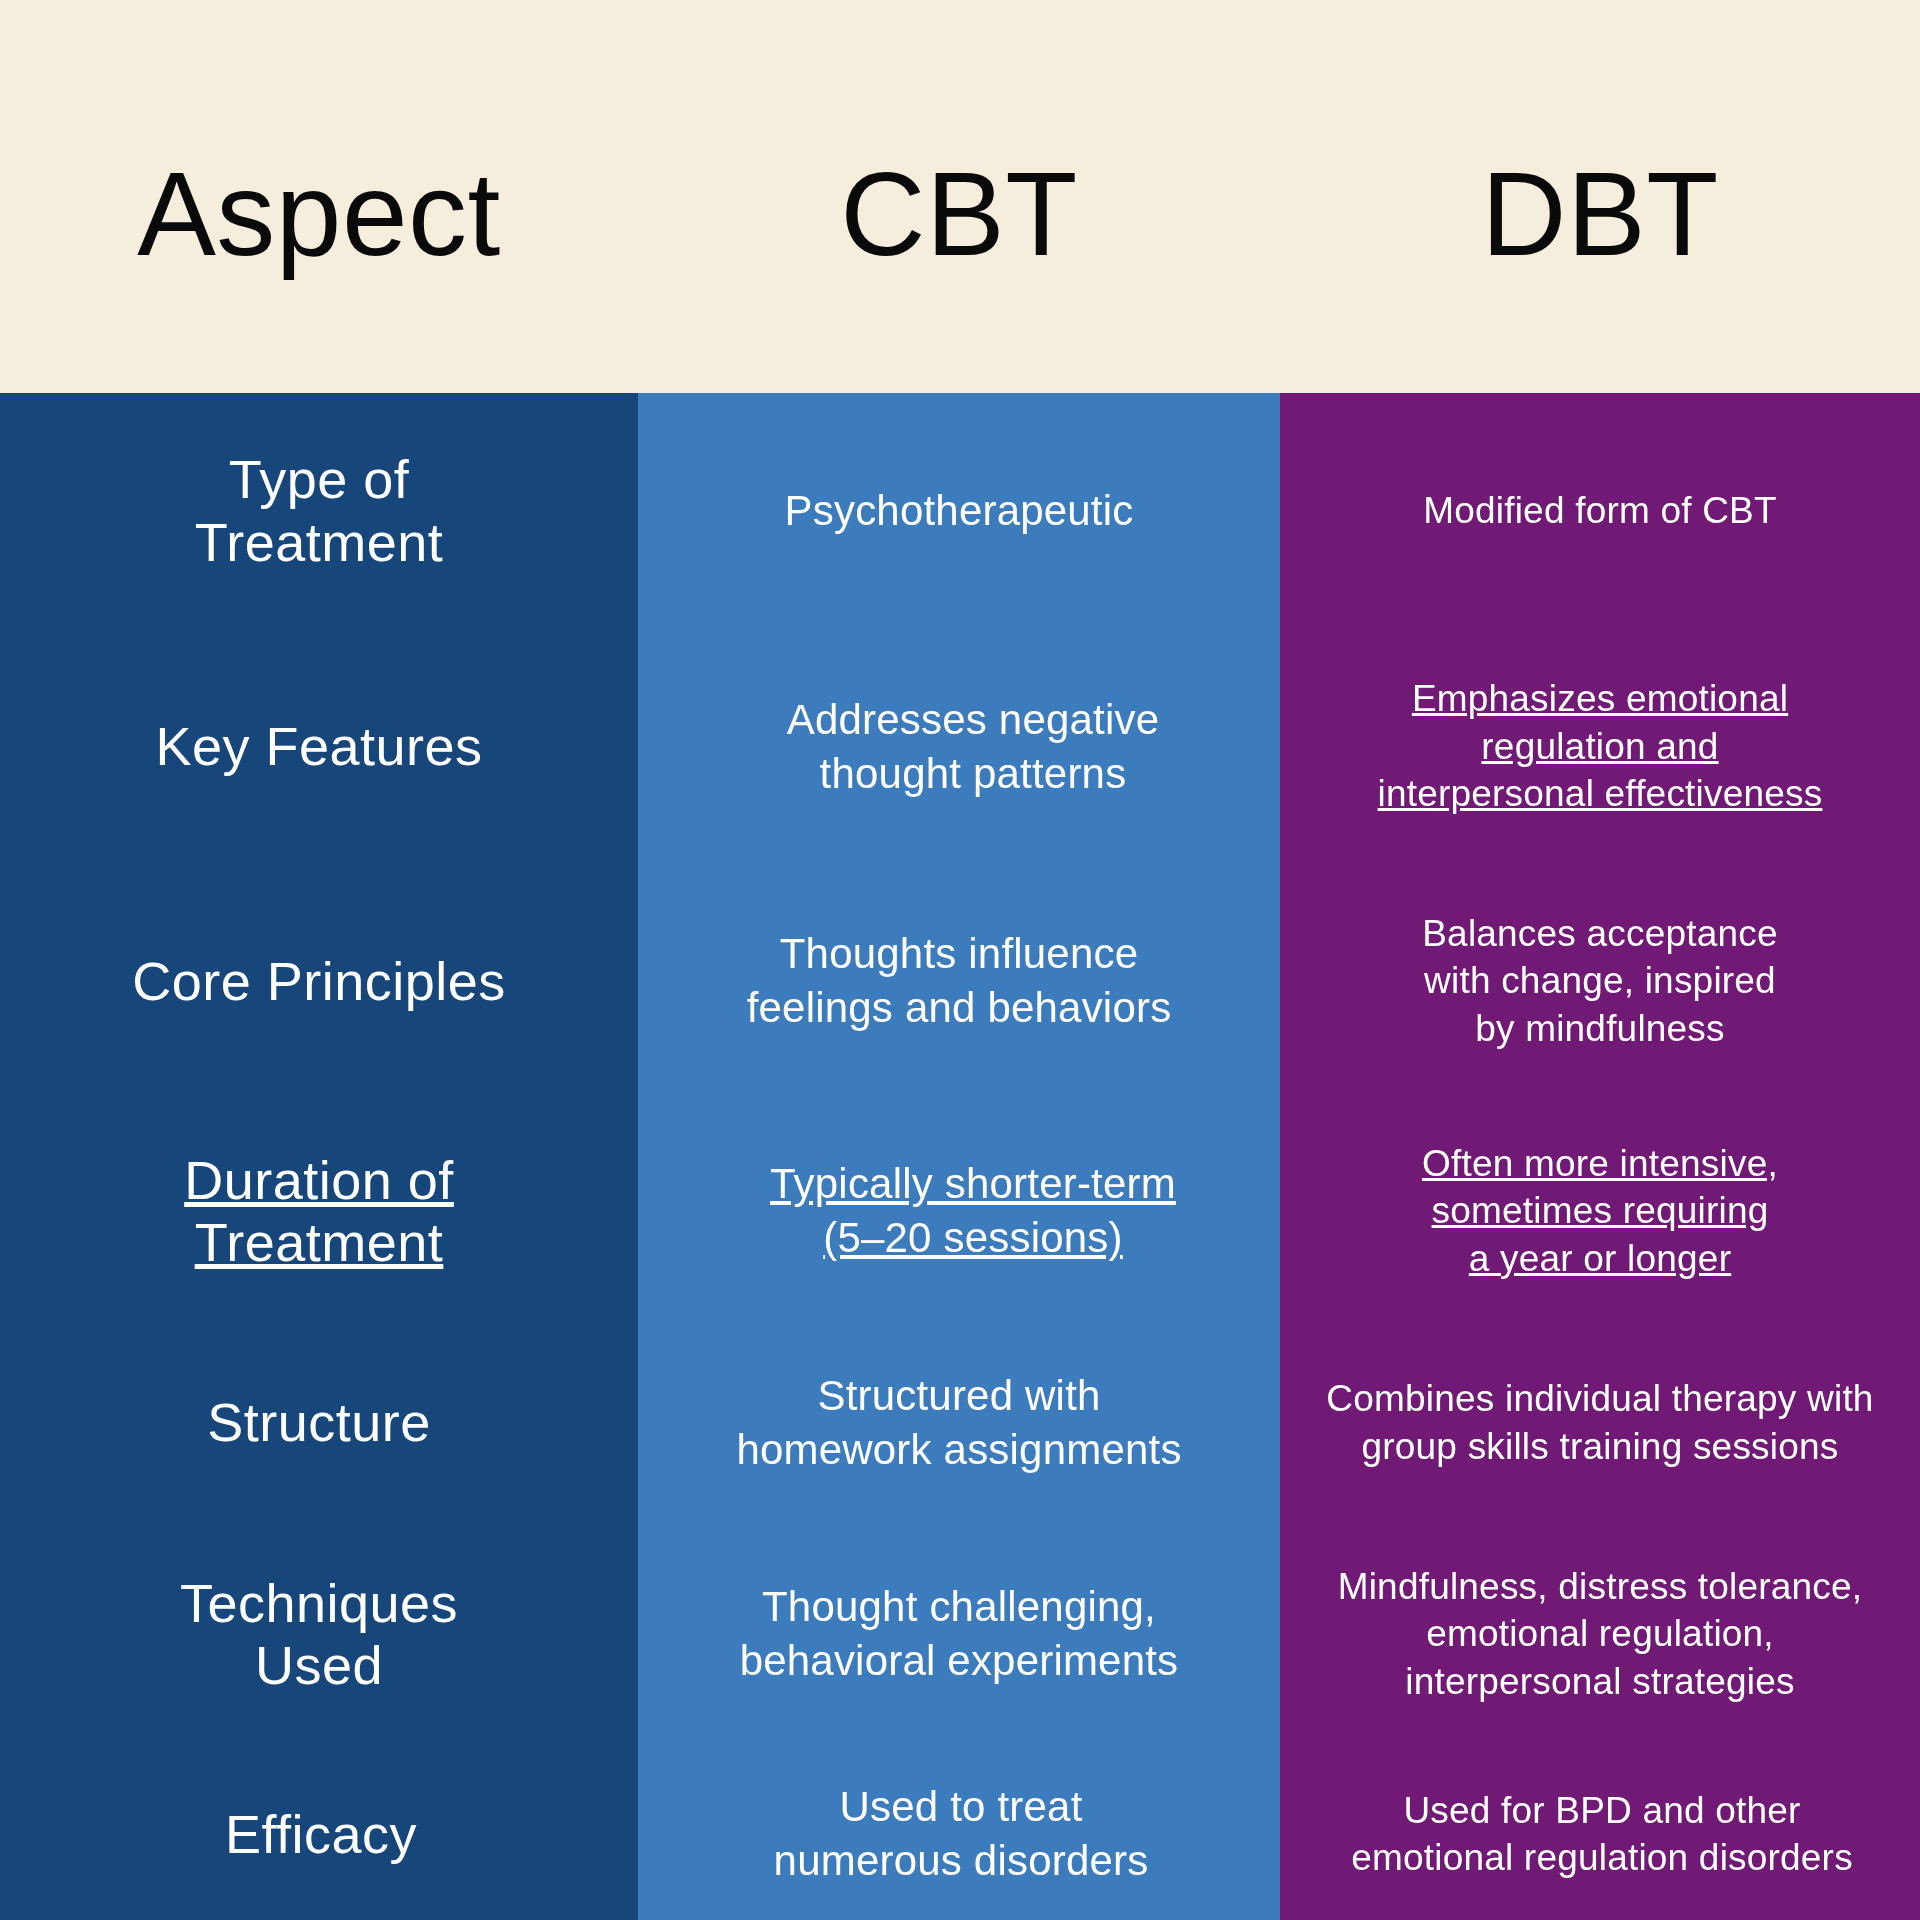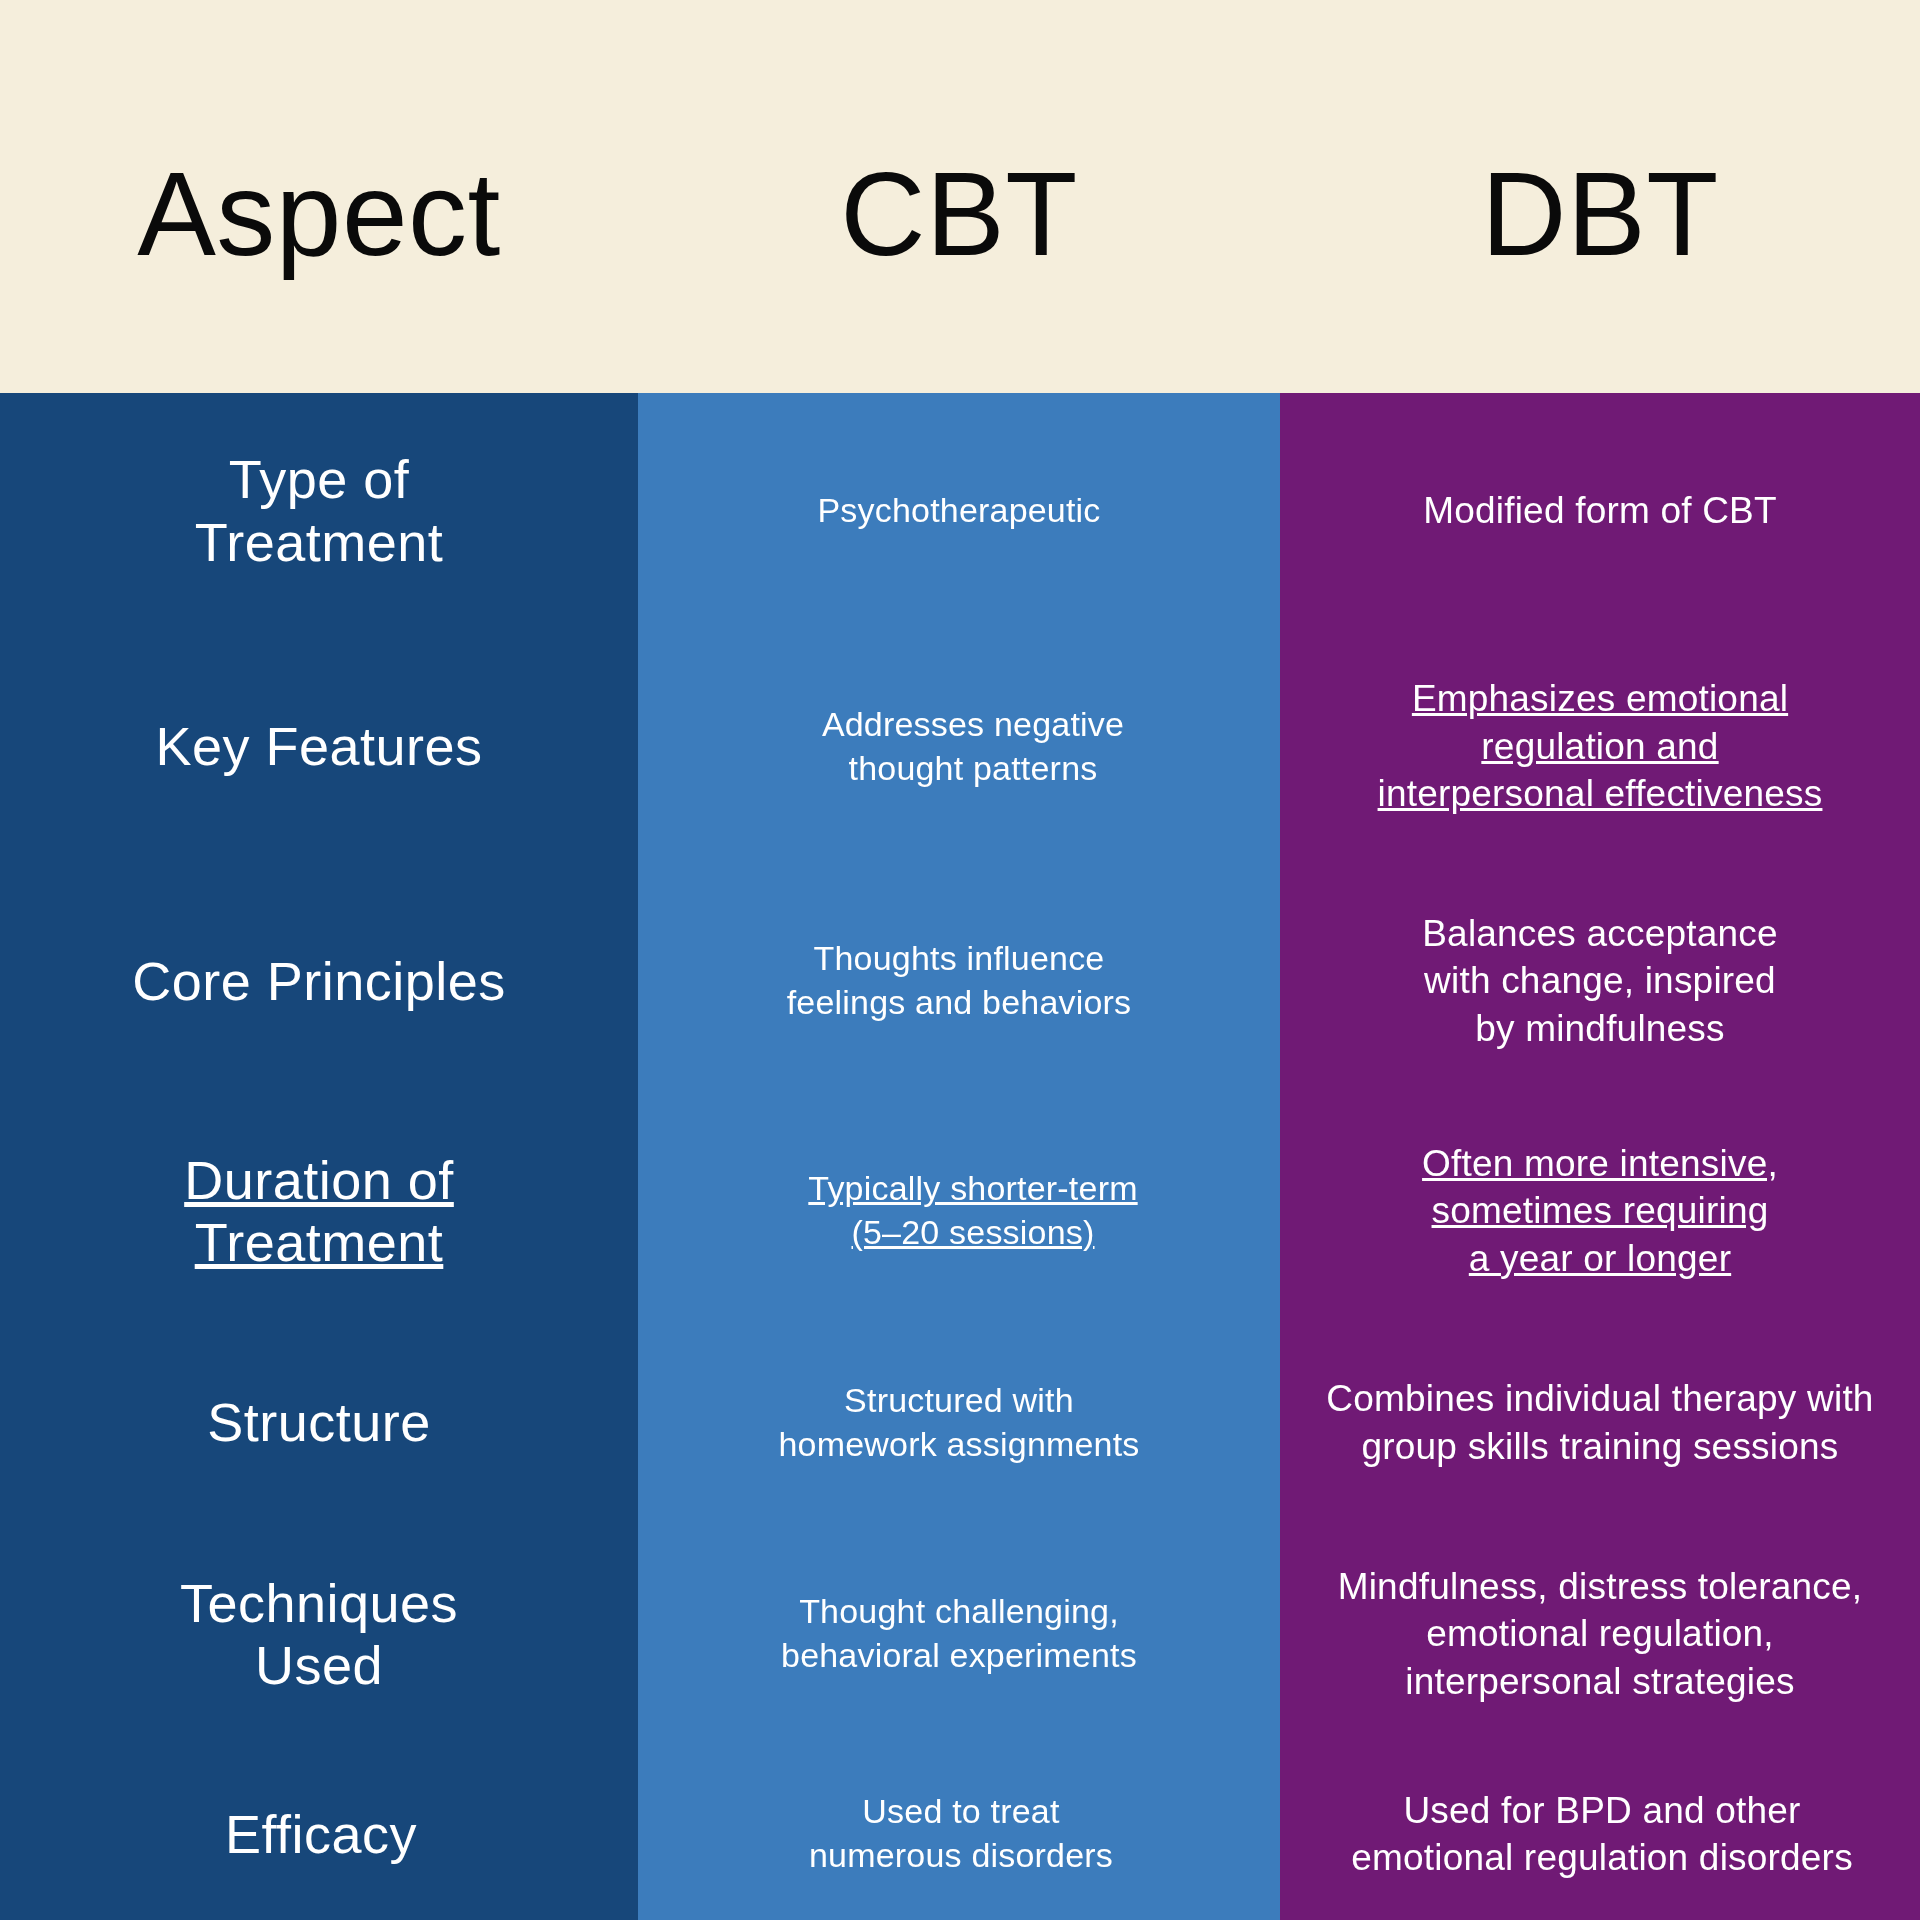--- a/index.html
+++ b/index.html
@@ -90,21 +90,21 @@
   .col-aspect .cell {
     font-size:54px;
     font-weight:400;
     line-height:1.15;
     letter-spacing:0.5px;
   }
 
   
   .col-cbt .cell,
   .col-dbt .cell {
-    font-size:34px;
+    font-size:42px;
     font-weight:400;
     line-height:1.28;
     letter-spacing:0.2px;
   }
   .col-dbt .cell { font-size:37px; }
 
   
   .col-aspect .r0 { align-items:center; }
 </style>
 </head>

